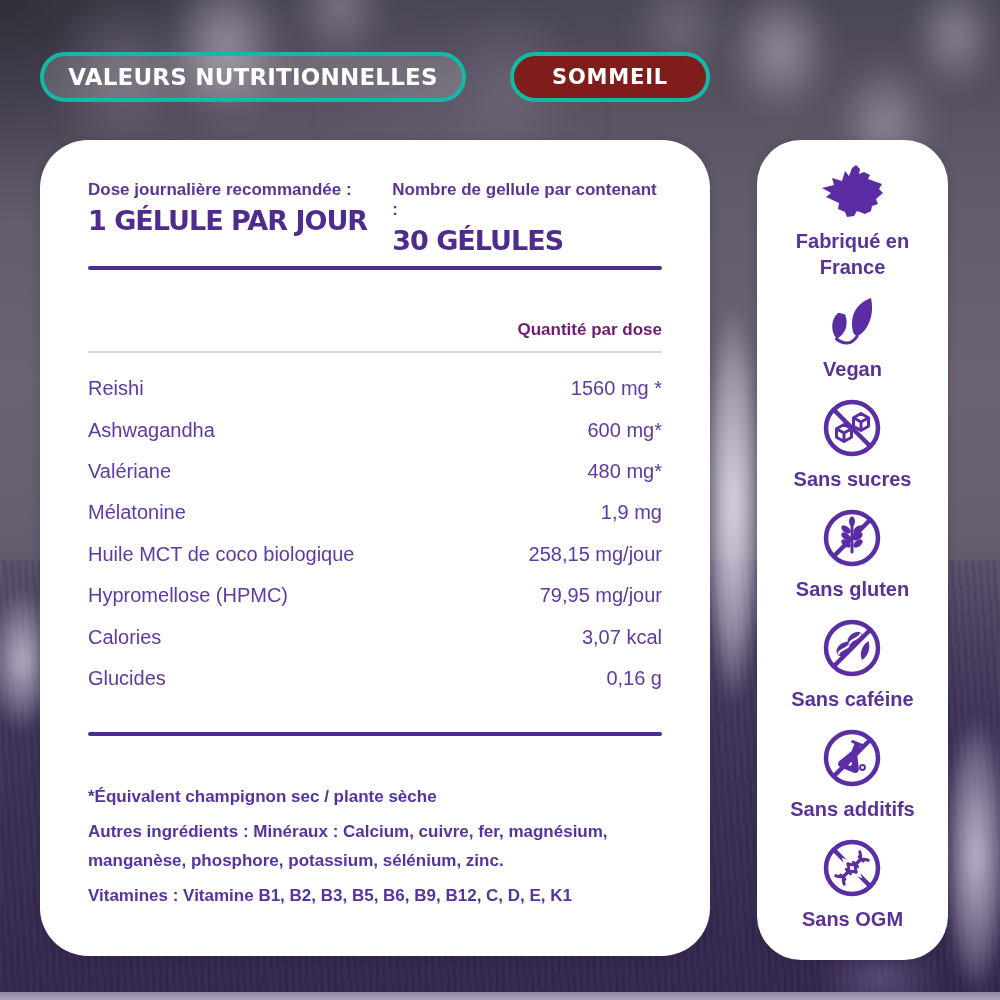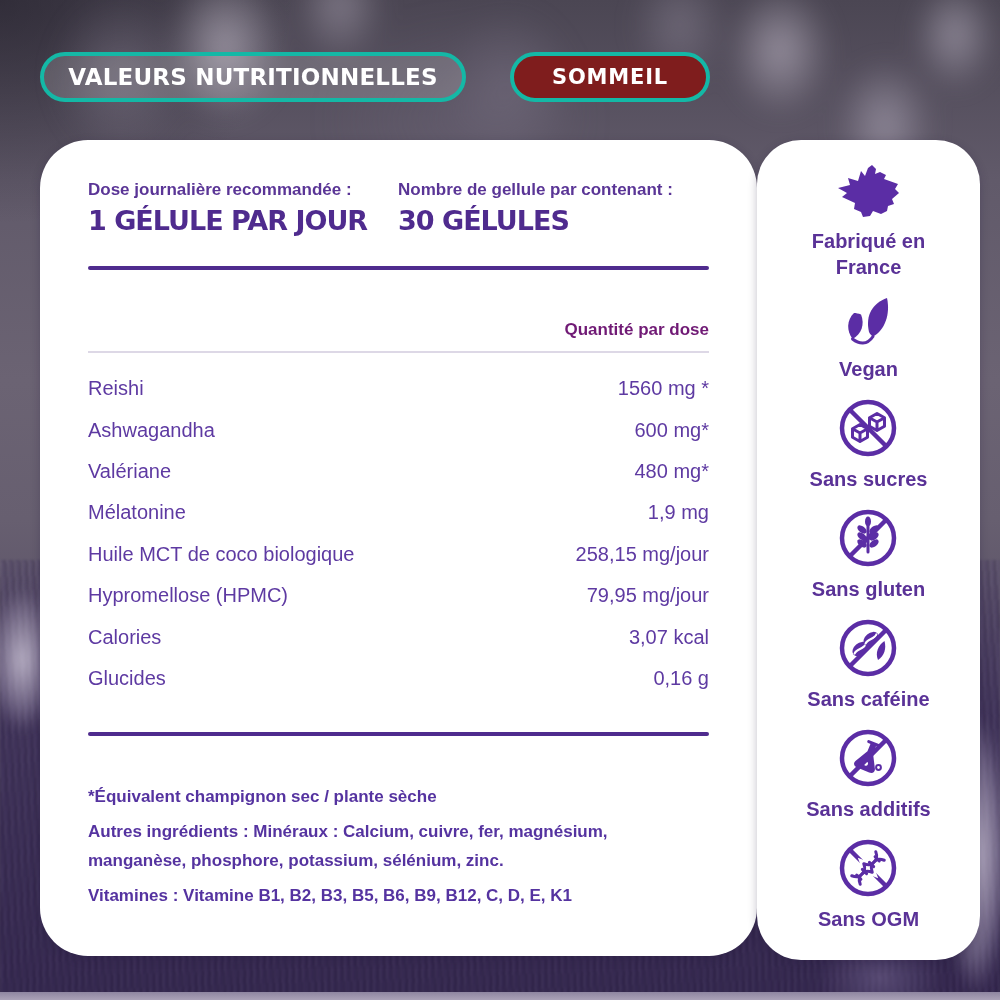--- a/index.html
+++ b/index.html
@@ -52,22 +52,22 @@
     border:4px solid #14b8a6;border-radius:29px;
     display:flex;align-items:center;justify-content:center;
     font-family:"DejaVu Sans","Liberation Sans",sans-serif;font-weight:bold;color:#ffffff;
   }
   .badge-left{left:40px;width:426px;background:rgba(255,255,255,.16);
     font-size:23px;letter-spacing:.2px;}
   .badge-right{left:510px;width:200px;background:#7f1d1d;font-size:21px;letter-spacing:.8px;}
 
   
   .card{position:absolute;background:#ffffff;box-shadow:0 3px 10px rgba(35,25,60,.28);}
-  .main-card{left:40px;top:140px;width:670px;height:816px;border-radius:48px;padding-left:47px;}
-  .side-card{left:757px;top:140px;width:223px;height:820px;border-radius:44px;}
+  .main-card{left:40px;top:140px;width:670px;height:816px;border-radius:48px;}
+  .side-card{left:757px;top:140px;width:191px;height:820px;border-radius:44px;}
 
   
   .dose-grid{position:absolute;left:48px;right:48px;top:40px;display:flex;}
   .dose-col1{width:310px;}
   .dose-label{font-size:17px;font-weight:bold;color:#5a3596;margin-bottom:5px;}
   .dose-value{font-family:"DejaVu Sans","Liberation Sans",sans-serif;font-weight:bold;
     font-size:27px;color:#4f2b8e;letter-spacing:-1px;}
   .divider{position:absolute;left:48px;right:48px;height:4px;background:#4f2b8e;border-radius:2px;}
   .divider-1{top:126px;}
   .divider-2{top:592px;}

